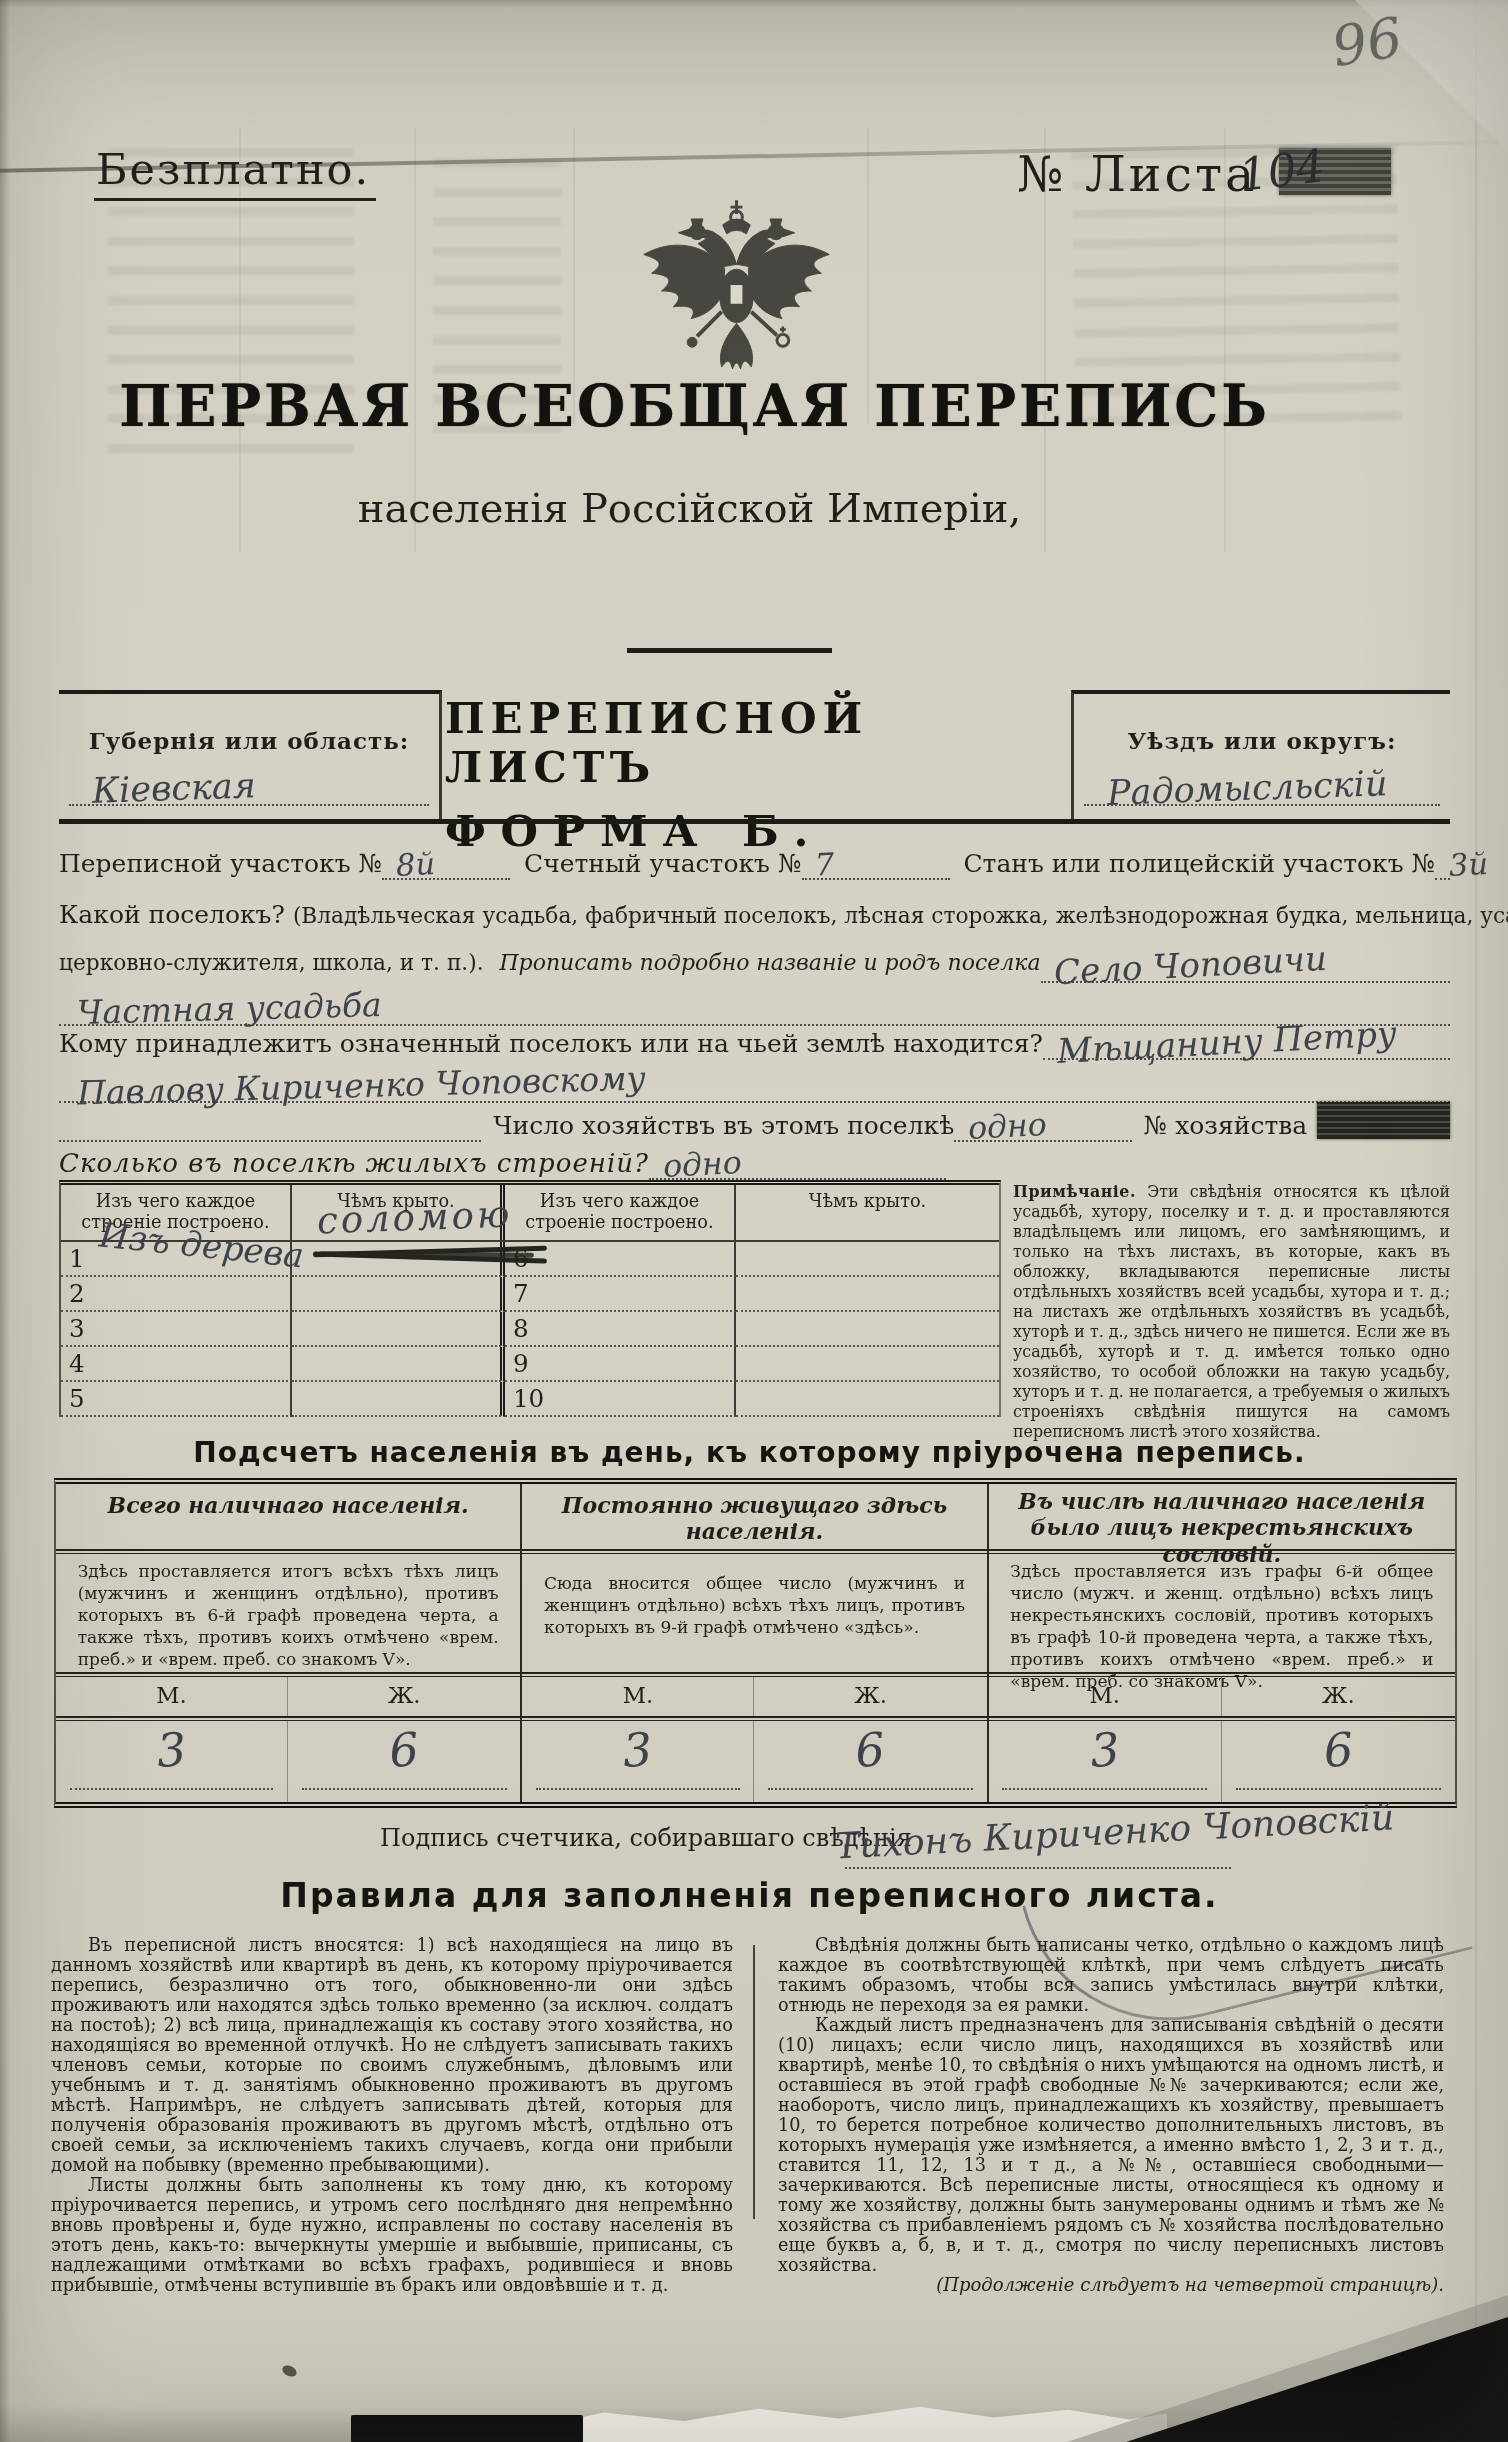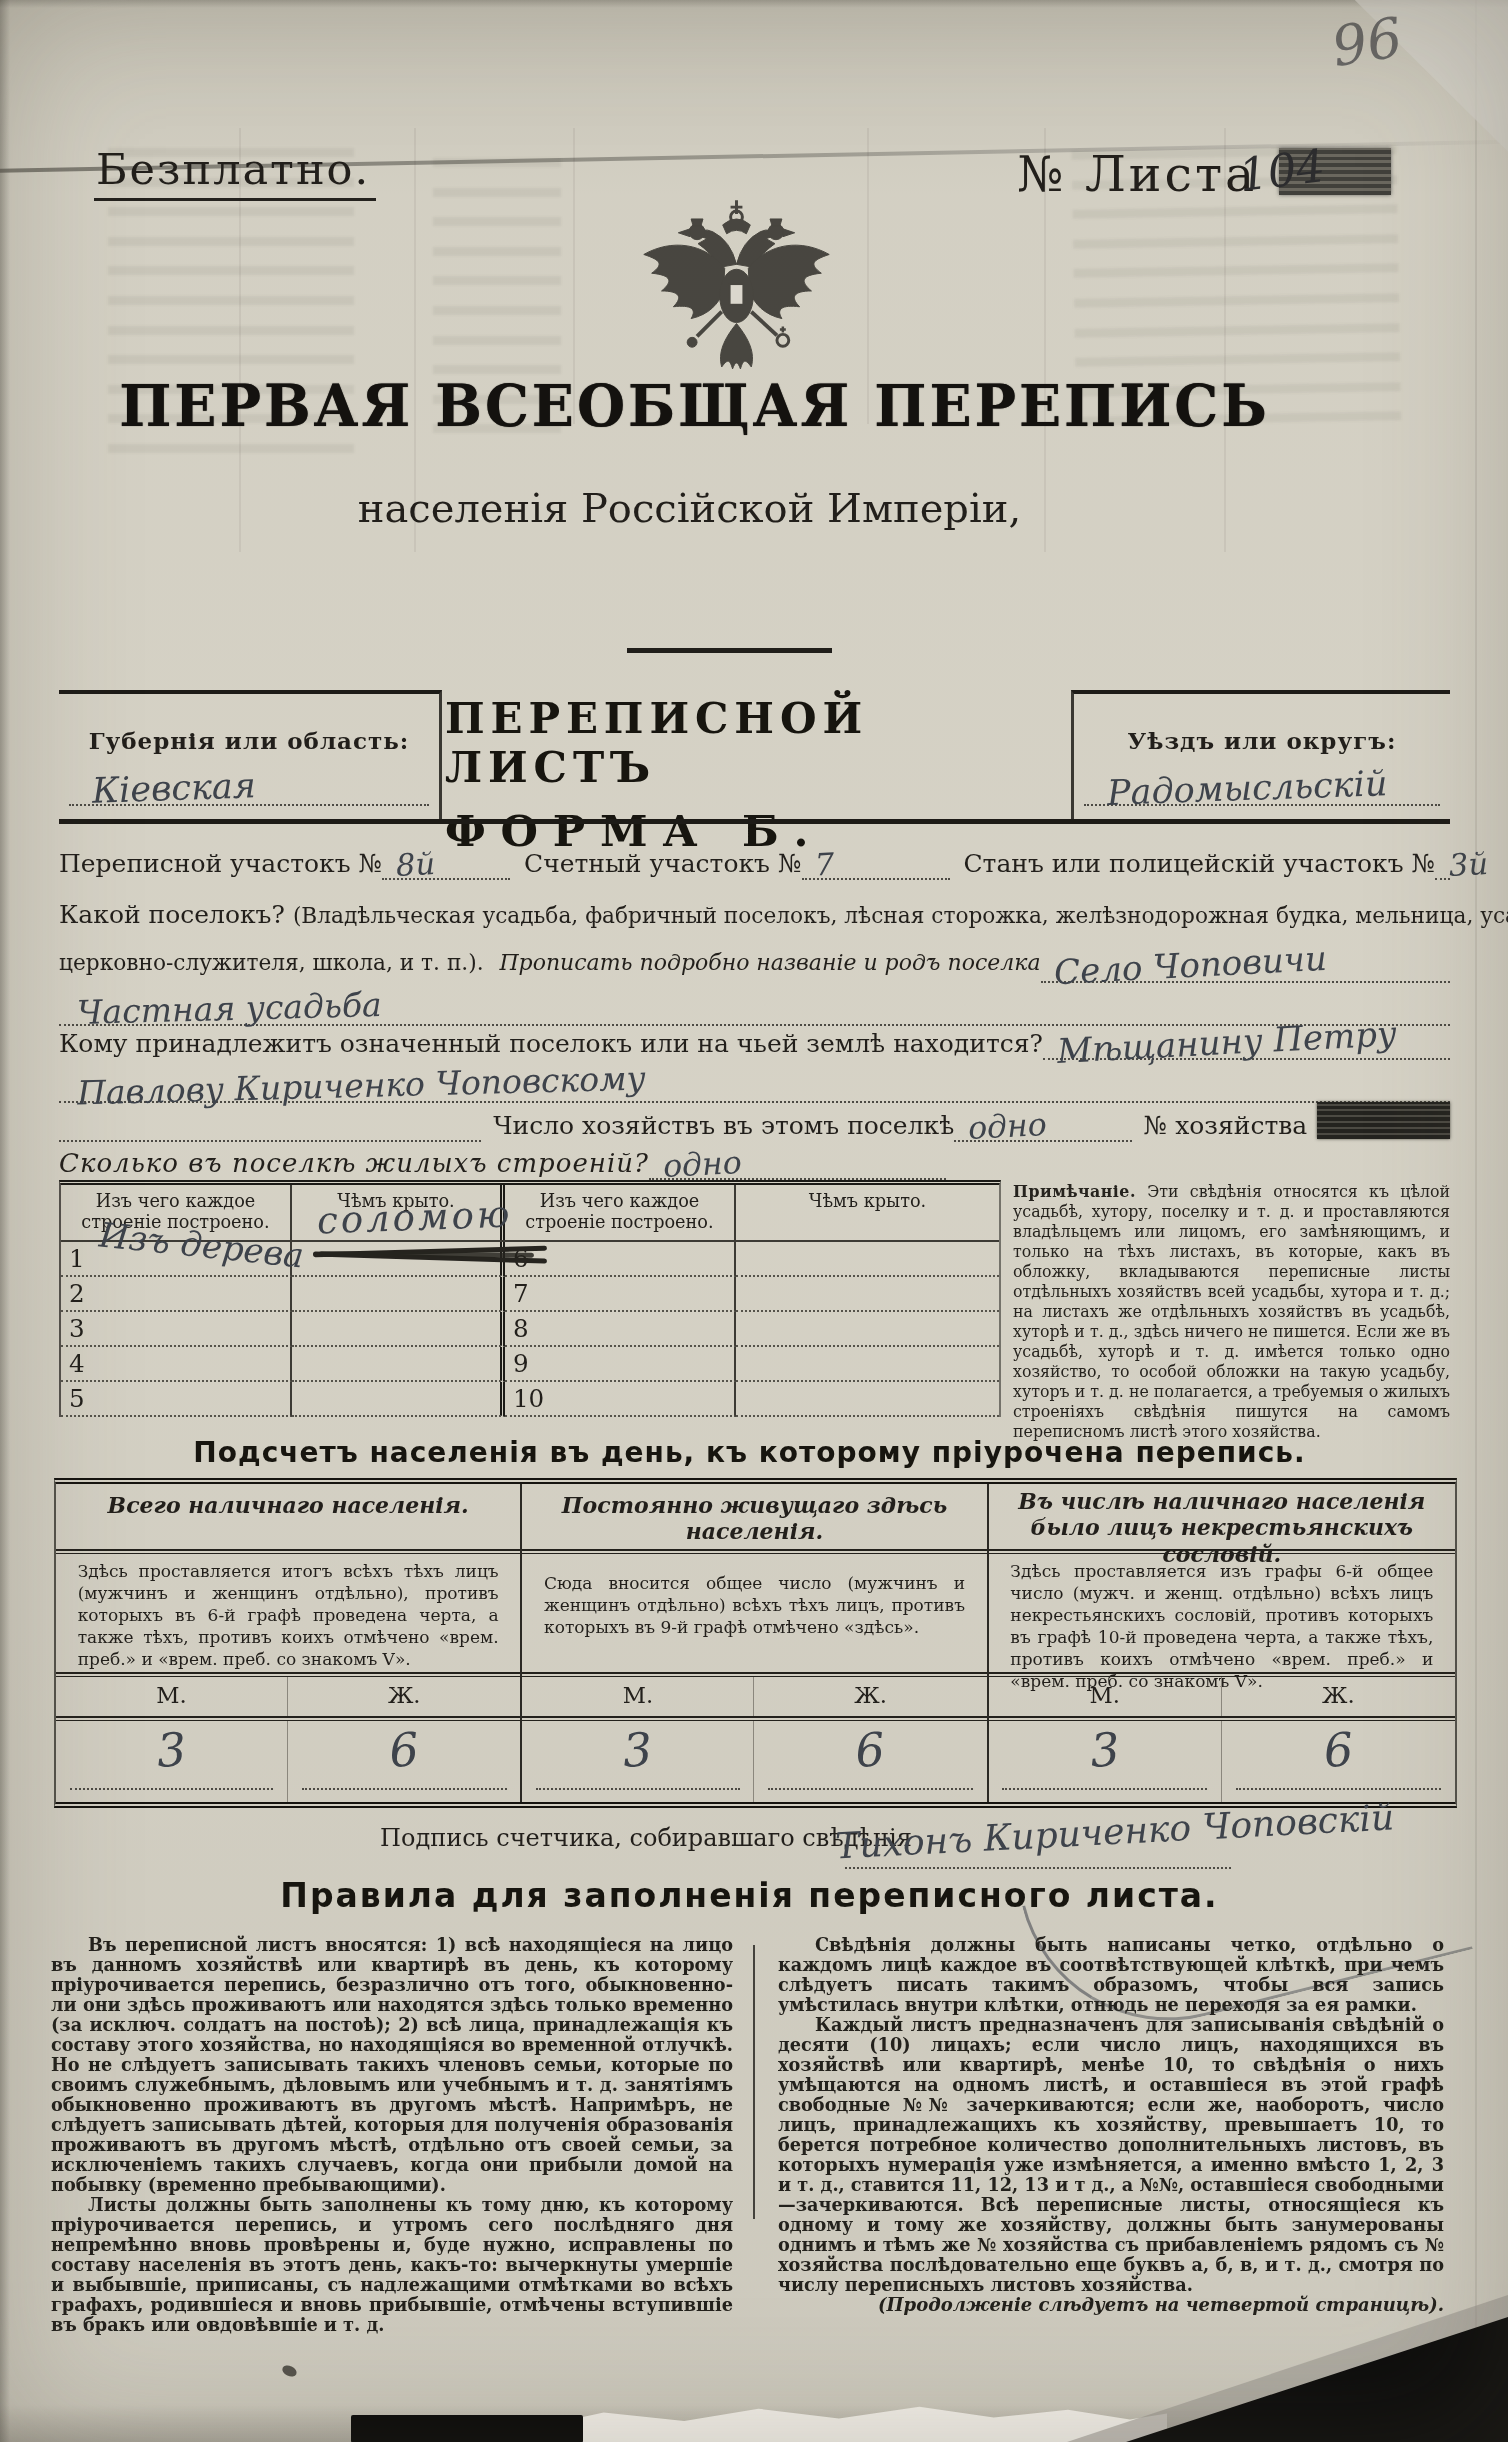--- a/index.html
+++ b/index.html
@@ -115,21 +115,21 @@
   .hwnum{position:absolute;left:0;right:0;top:2px;text-align:center;font-size:46px;transform:rotate(-4deg);}
   .vbase{position:absolute;left:13.8px;right:13.8px;bottom:11.8px;border-bottom:2px dotted #4c4a44;}
   
   .sig-label{left:380px;top:1824px;font-size:24px;}
   .sig-hw{left:835px;top:1811px;font-size:36px;transform:rotate(-3deg);white-space:nowrap;}
   .sig-dots{left:845px;top:1865px;width:386px;border-bottom:2px dotted #4c4a44;height:2px;}
   .sig-flourish{left:1034px;top:1852px;width:424px;height:148px;border:0;border-left:3px solid rgba(62,67,75,.55);
     border-bottom:3px solid rgba(62,67,75,.45);border-radius:0 0 0 167px;transform:rotate(-14deg);}
   
   .rules-title{left:54px;top:1876px;width:1391px;font-size:33px;font-weight:bold;letter-spacing:2px;color:#17150f;}
-  .rcol{font-size:17.7px;line-height:20px;text-align:justify;color:#23211c;font-weight:bold;}
+  .rcol{font-size:17.7px;line-height:20px;text-align:justify;color:#23211c;}
   .rcol p{margin:0;text-indent:37px;}
   .rules-left{left:51px;top:1935px;width:682px;}
   .rules-right{left:778px;top:1935px;width:666px;}
   .rules-div{left:753px;top:1945px;width:2px;height:274px;background:#44423c;}
   .rfooter{margin-top:9.9px;text-indent:0!important;text-align:right;font-style:italic;font-size:18px;}
   
   .blk-bar{left:351px;top:2415px;width:232px;height:27.6px;background:#0b0b0a;border-radius:2px;}
   .blk-tri-soft{left:1064px;top:2295px;width:444px;height:148px;background:#96928a;opacity:.55;clip-path:polygon(100% 0,100% 100%,0 100%);}
   .blk-tri{left:1123px;top:2317px;width:385px;height:126px;background:#0d0d0c;clip-path:polygon(100% 0,100% 100%,0 100%);}
   .torn{left:548px;top:2394px;width:619px;height:49px;background:#f3f0e9;

